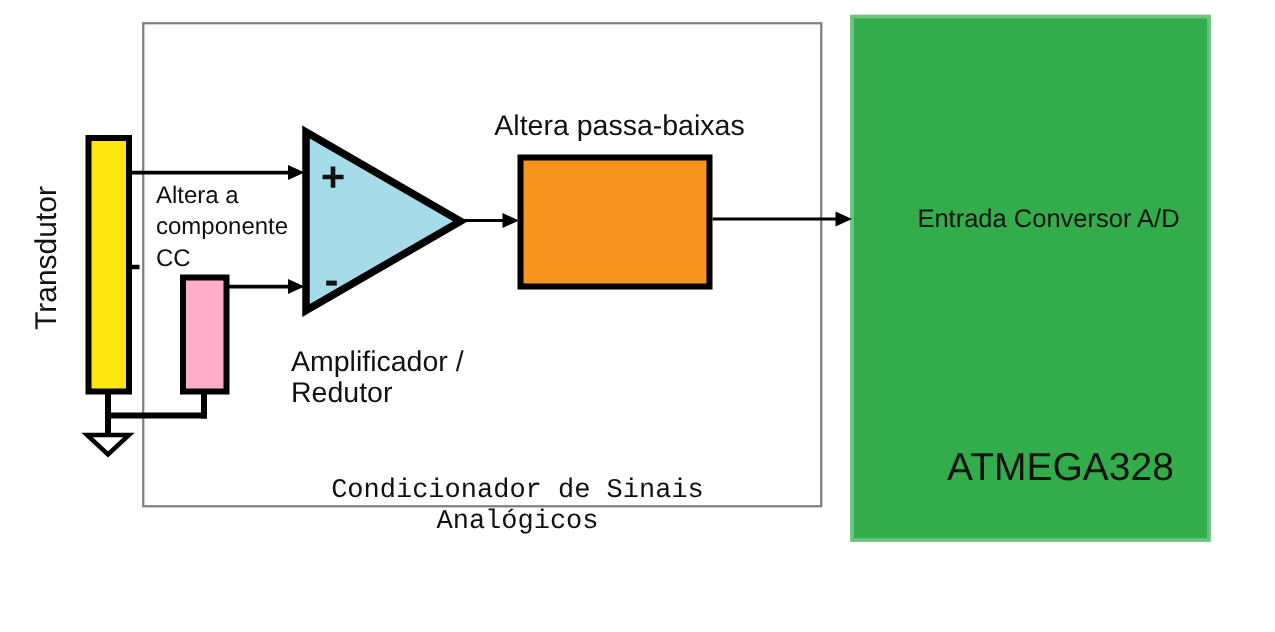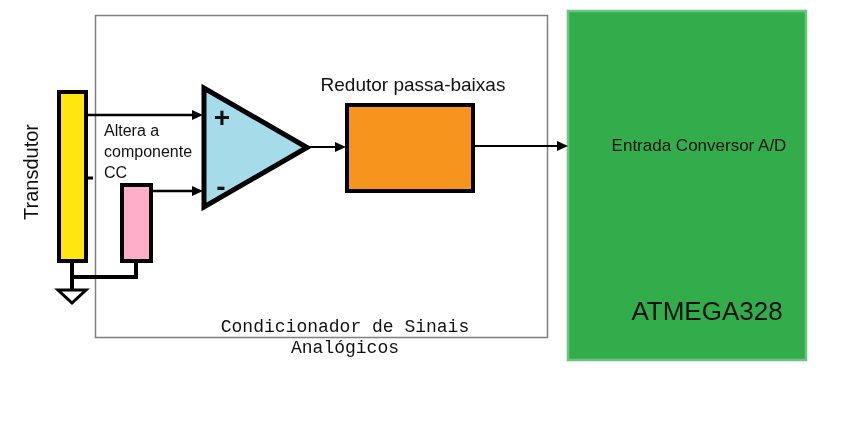--- a/index.html
+++ b/index.html
@@ -92,22 +92,24 @@
   <div class="lbl transducer-label" style="left:-37px; top:159px;">Transdutor</div>
 
   <div class="lbl dc-note" style="left:104px; top:120px;">Altera a
 componente
 CC</div>
 
   <div class="lbl opamp-sign" style="left:207px; top:103px;">+</div>
 
   <div class="lbl opamp-sign" style="left:206px; top:172px;">-</div>
 
+  <div class="lbl amp-label" style="left:194px; top:231px;">Amplificador /
+Redutor</div>
 
-  <div class="lbl filter-label center" style="left:313px; top:74px;">Redutor passa-baixas</div>
+  <div class="lbl filter-label center" style="left:313px; top:74px;">Altera passa-baixas</div>
 
   <div class="lbl cond-label center" style="left:170px; top:317px;font-family:Liberation Mono, monospace;">Condicionador de Sinais Analógicos</div>
 
   <div class="lbl mcu-input-label center" style="left:567px; top:136px;">Entrada Conversor A/D</div>
 
   <div class="lbl mcu-name-label center" style="left:567px; top:296px;">ATMEGA328</div>
 
 </div>
 
 </body></html>

